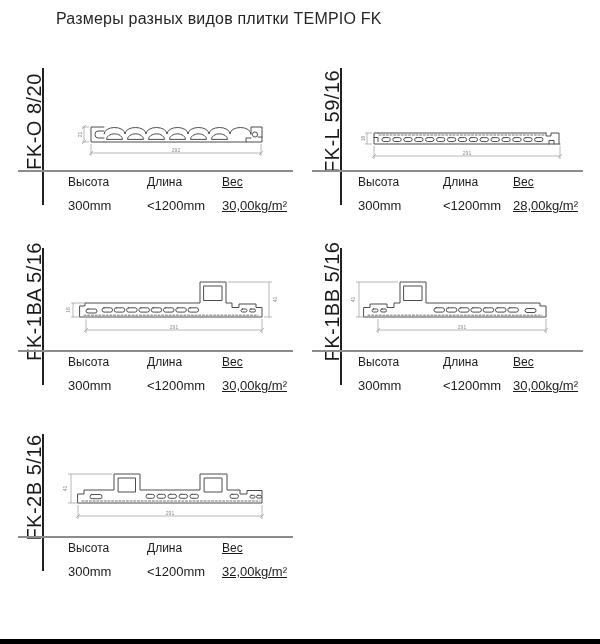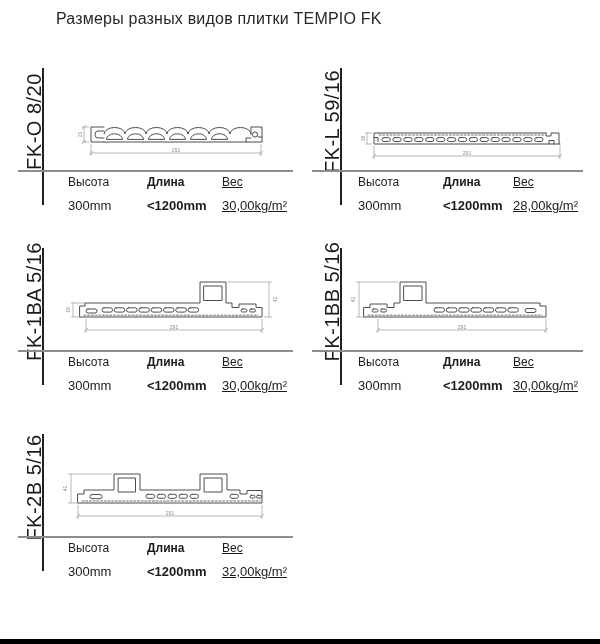--- a/index.html
+++ b/index.html
@@ -28,21 +28,21 @@
     position:absolute; top:106px; height:2px; background:#8c8c8c;
     left:8px; width:275px;
   }
   .panel.pr .divider { left:4px; width:271px; }
   .trow { position:absolute; left:0; width:100%; }
   .thead { top:111px; }
   .tvals { top:134px; }
   .col { position:absolute; white-space:nowrap; color:#1b1b1b; }
   .thead .col { font-size:12px; }
   .tvals .col { font-size:13px; }
-  .c1 { left:58px; } .c2 { left:137px;font-weight:bold; } .c3 { left:212px;text-decoration:underline; }
+  .c1 { left:58px; } .c2 { left:137px; } .c3 { left:212px;text-decoration:underline; }
   .pr .c1 { left:50px; } .pr .c2 { left:135px; } .pr .c3 { left:205px; }
   .prof path, .prof rect, .prof circle {
     fill:none; stroke:#4d4d4d; stroke-width:1;
     stroke-linejoin:round; stroke-linecap:round;
   }
   .prof .dash { stroke-dasharray:2 1.7; stroke-width:.8; }
   .dim path { fill:none; stroke:#9a9a9a; stroke-width:.7; }
   .dim text { font-family:"Liberation Sans",sans-serif; font-size:5px; fill:#8a8a8a; }
   .bottom-bar {
     position:absolute; left:0; bottom:0; width:600px; height:5px; background:#000;

